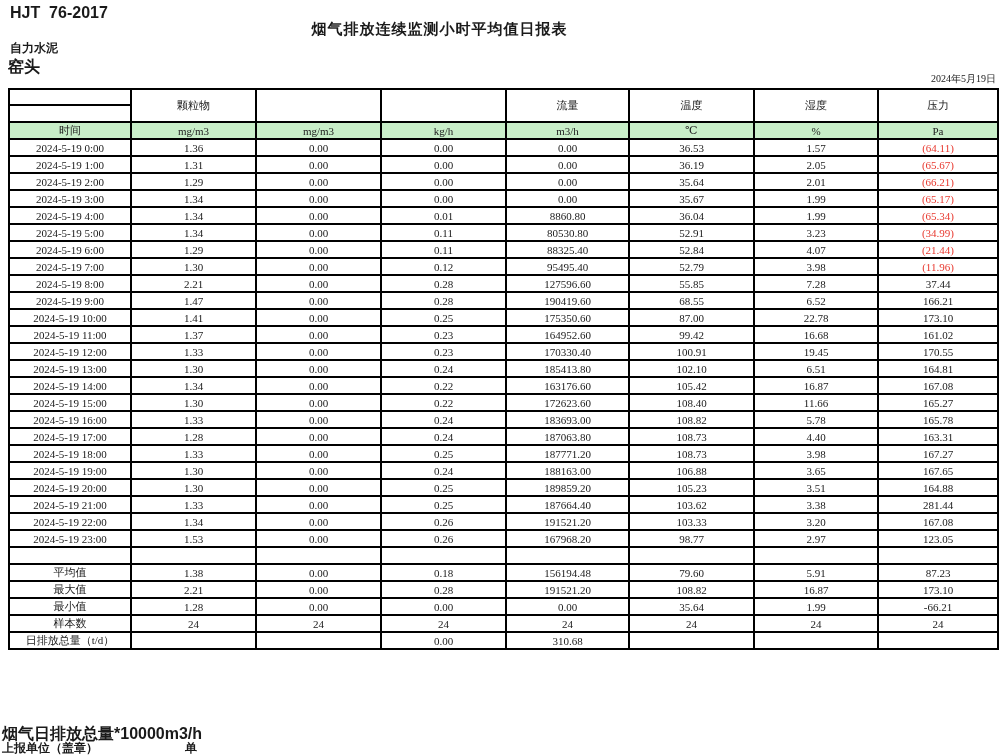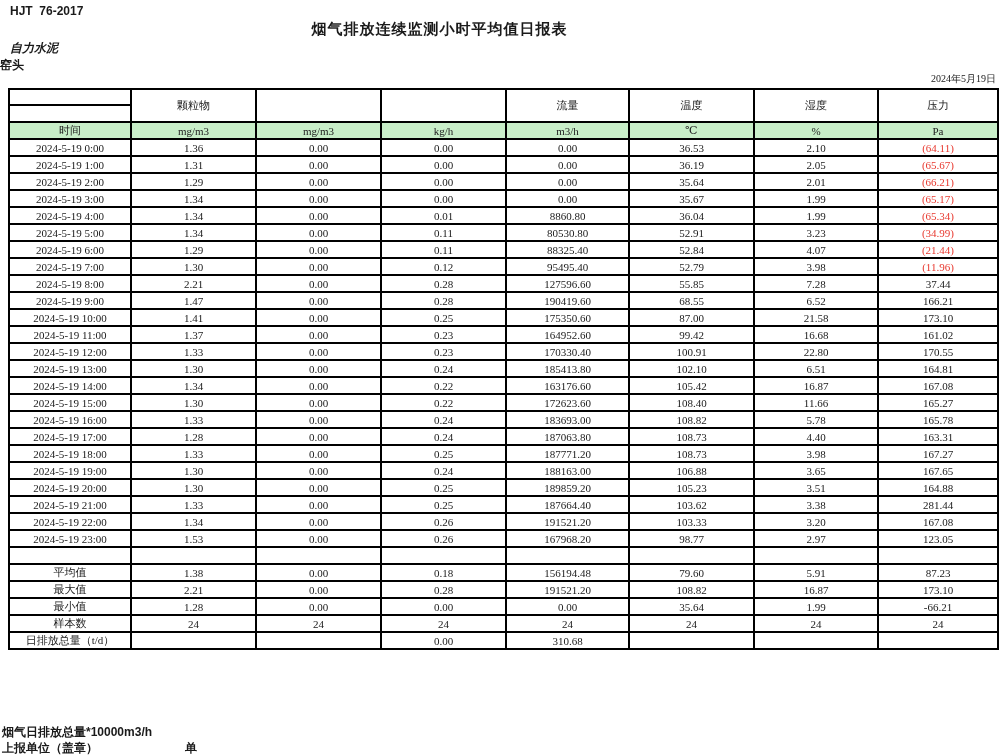--- a/index.html
+++ b/index.html
@@ -7,37 +7,37 @@
     width:1000px;height:755px;
     background:#ffffff;
     font-family:"Liberation Serif","DejaVu Serif",serif;
     color:#1a1a1a;
     position:relative;
     overflow:hidden;
   }
   .doc-code{
     position:absolute;left:10px;top:4px;
     font-family:"Liberation Sans","DejaVu Sans",sans-serif;
-    font-weight:bold;font-size:12px;white-space:pre;
+    font-weight:bold;font-size:16px;white-space:pre;
   }
   .title{
     position:absolute;left:0;top:20px;width:879px;
     text-align:center;
     font-family:"Liberation Sans","DejaVu Sans",sans-serif;
     font-weight:bold;font-size:15px;letter-spacing:1px;
   }
   .company{
     position:absolute;left:10px;top:40px;
     font-family:"Liberation Sans","DejaVu Sans",sans-serif;
-    font-weight:bold;font-size:12px;font-style:italic;
+    font-weight:bold;font-size:12px;
   }
   .station{
-    position:absolute;left:0;top:57px;
+    position:absolute;left:8px;top:57px;
     font-family:Liberation Serif, serif;
-    font-weight:bold;font-size:12px;
+    font-weight:bold;font-size:16px;
   }
   .date{
     position:absolute;right:4px;top:72px;
     font-size:10px;
   }
   table.report{
     position:absolute;left:8px;top:88px;
     border-collapse:collapse;
     table-layout:fixed;
     width:989px;
@@ -59,21 +59,21 @@
     color:#222;
     margin-left:16px;
   }
   tbody tr td{height:15px;}
   td.grp{font-size:12px;}
   td.neg{color:var(--negative-text,#e8392f);}
   td.label-cell{font-size:11px;}
   .footnote{
     position:absolute;left:2px;top:724px;
     font-family:"Liberation Sans","DejaVu Sans",sans-serif;
-    font-weight:bold;font-size:12px;
+    font-weight:bold;font-size:16px;
   }
   .footer-row{
     position:absolute;left:2px;top:740px;
     font-family:"Liberation Sans","DejaVu Sans",sans-serif;
     font-weight:bold;font-size:12px;
   }
   .footer-row .unit-label{position:absolute;left:183px;top:0;}
 </style>
 </head>
 <body>
@@ -121,21 +121,21 @@
       </tr>
     </thead>
   <tbody id="tbody">
       <tr>
         <td class="label-cell">2024-5-19 0:00</td>
         <td>1.36</td>
         <td>0.00</td>
         <td>0.00</td>
         <td>0.00</td>
         <td>36.53</td>
-        <td>2.10</td>
+        <td>1.57</td>
         <td class="neg">(64.11)</td>
       </tr>
       <tr>
         <td class="label-cell">2024-5-19 1:00</td>
         <td>1.31</td>
         <td>0.00</td>
         <td>0.00</td>
         <td>0.00</td>
         <td>36.19</td>
         <td>2.05</td>
@@ -221,41 +221,41 @@
         <td>6.52</td>
         <td>166.21</td>
       </tr>
       <tr>
         <td class="label-cell">2024-5-19 10:00</td>
         <td>1.41</td>
         <td>0.00</td>
         <td>0.25</td>
         <td>175350.60</td>
         <td>87.00</td>
-        <td>21.58</td>
+        <td>22.78</td>
         <td>173.10</td>
       </tr>
       <tr>
         <td class="label-cell">2024-5-19 11:00</td>
         <td>1.37</td>
         <td>0.00</td>
         <td>0.23</td>
         <td>164952.60</td>
         <td>99.42</td>
         <td>16.68</td>
         <td>161.02</td>
       </tr>
       <tr>
         <td class="label-cell">2024-5-19 12:00</td>
         <td>1.33</td>
         <td>0.00</td>
         <td>0.23</td>
         <td>170330.40</td>
         <td>100.91</td>
-        <td>22.80</td>
+        <td>19.45</td>
         <td>170.55</td>
       </tr>
       <tr>
         <td class="label-cell">2024-5-19 13:00</td>
         <td>1.30</td>
         <td>0.00</td>
         <td>0.24</td>
         <td>185413.80</td>
         <td>102.10</td>
         <td>6.51</td>

